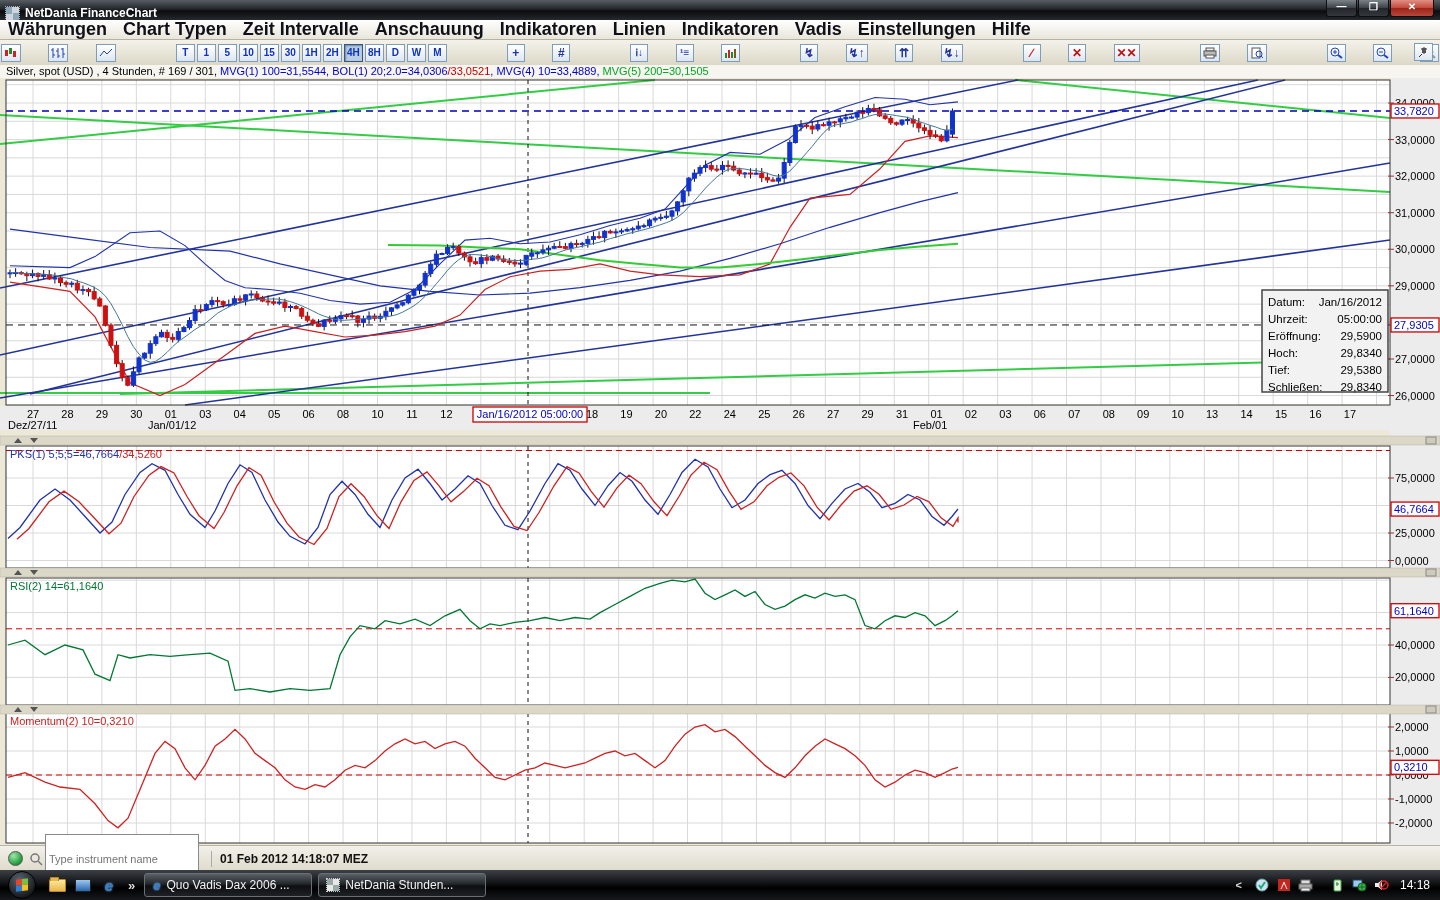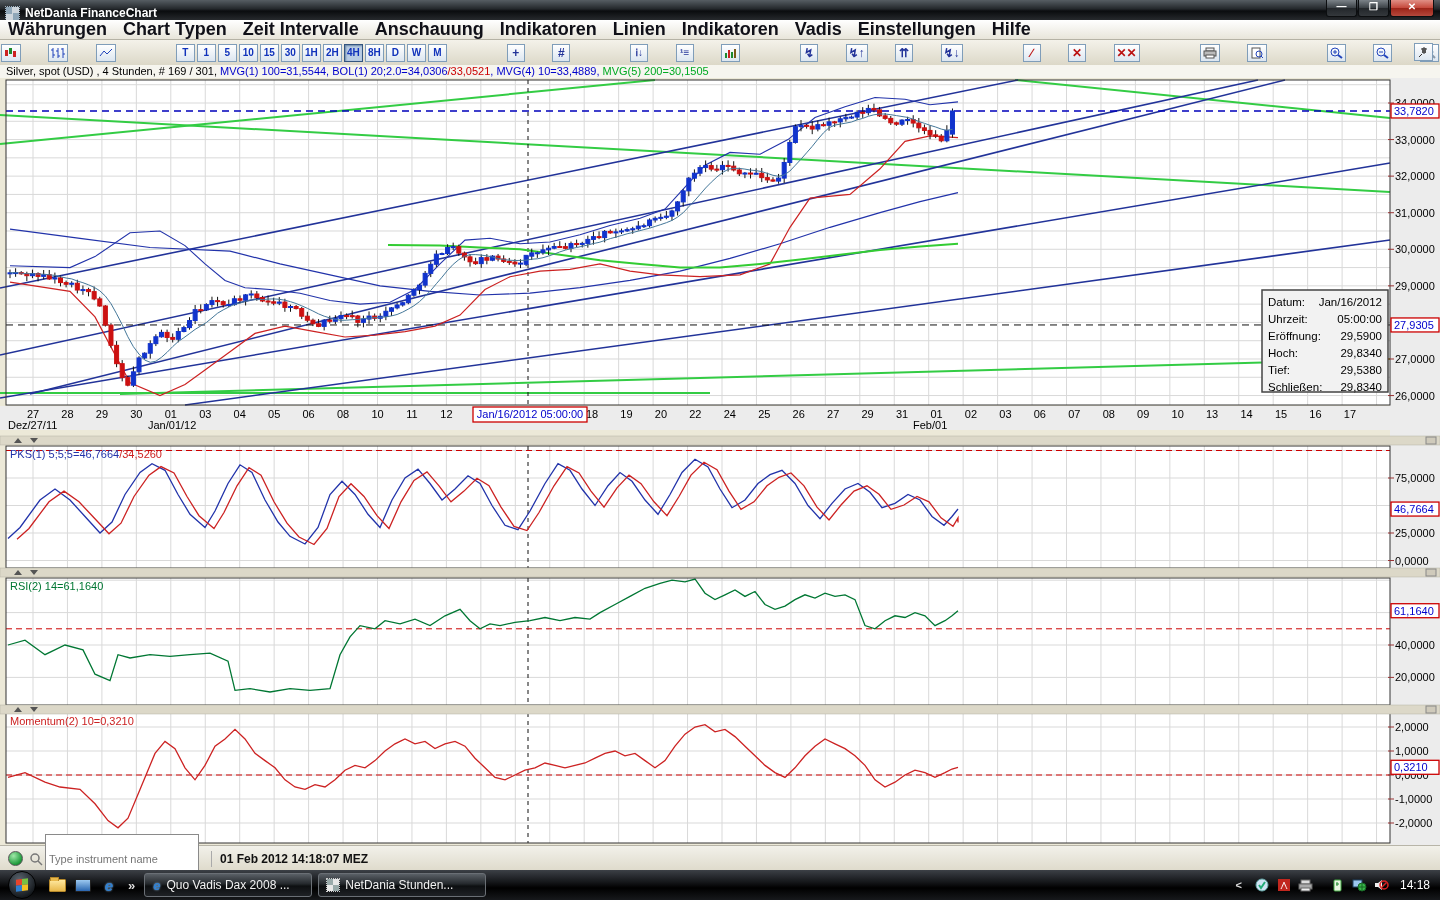--- a/index.html
+++ b/index.html
@@ -964,21 +964,21 @@
     </div>
   <div class="ql">
       <div class="monitor"></div>
     </div>
   <div class="ql">
       <span class="ie-e">e</span>
     </div>
   <span class="chev">»</span>
   <div class="task">
     <span class="ie-e" style="font-size:13px;">e</span>
-    <span>Quo Vadis Dax 2008 ...</span>
+    <span>Quo Vadis Dax 2006 ...</span>
   </div>
   <div class="task">
     <div class="dotgrid"></div>
     <span>NetDania Stunden...</span>
   </div>
   <div class="tray">
     <span class="chev" style="font-size:11px;">&lt;</span>
     <div class="tray-ico">
       <svg width="14" height="14">
           <circle cx="7" cy="7" r="6" fill="#cfe2f4" stroke="#6aa"></circle>

